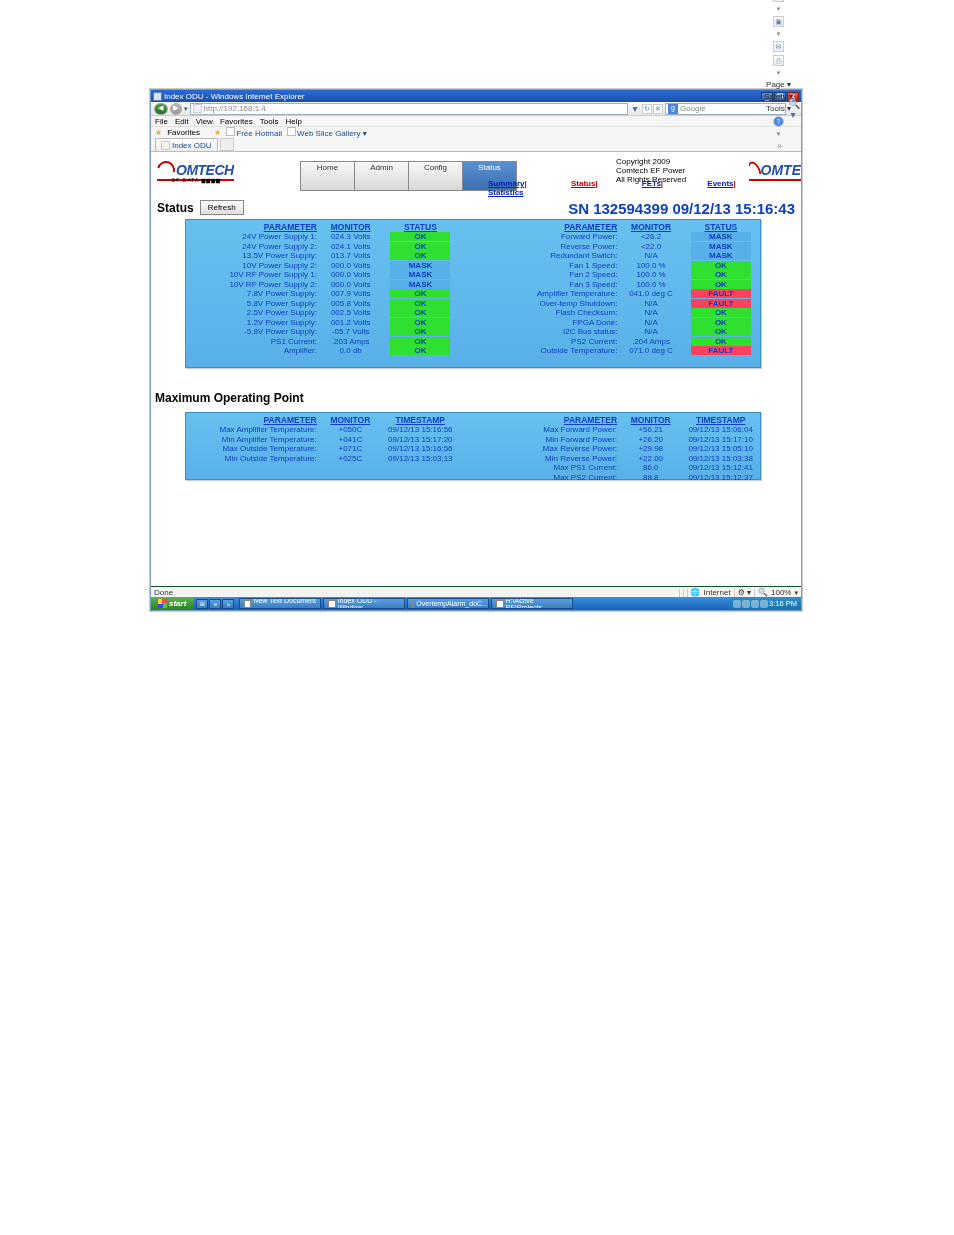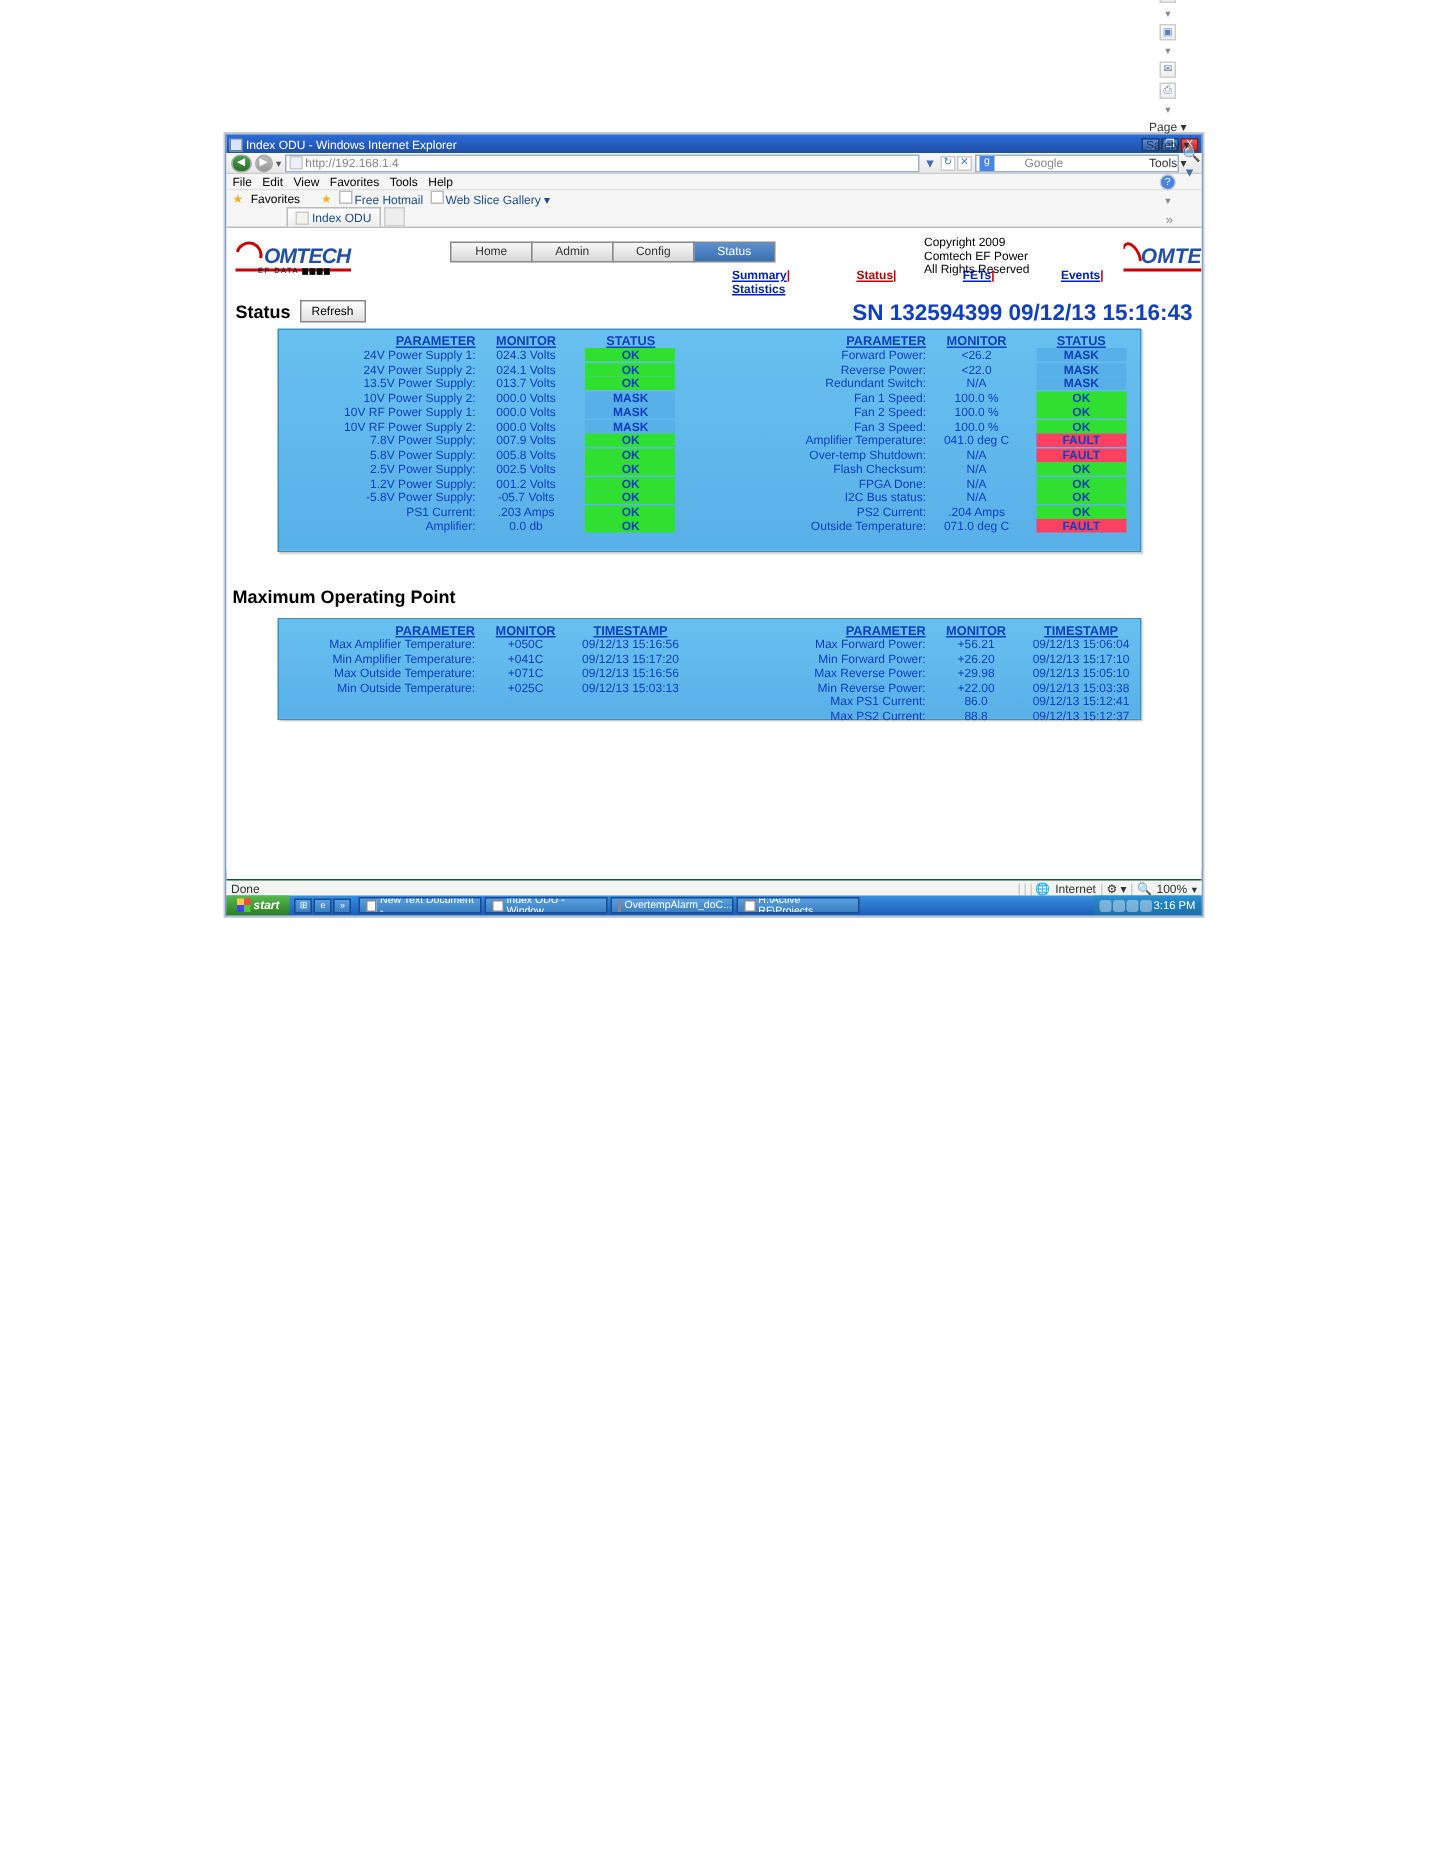--- a/index.html
+++ b/index.html
@@ -17,44 +17,44 @@
   .navbtn.back::after { content:"◀"; color:#fff; font-size:7px; position:absolute; left:3px; top:0; }
   .navbtn.fwd { width:12px; background:linear-gradient(#bbb,#999); }
   .navbtn.fwd::after { content:"▶"; color:#fff; font-size:7px; position:absolute; left:2px; top:0; }
   .addrbox { flex:1; height:12px; border:1px solid #9aafc9; background:#fff; display:flex; align-items:center; padding:0 2px; font-size:8px; color:#555; gap:2px; }
   .addrbox .prefix { color:#888; }
   .addrbox .addr-icon { width:9px; height:9px; border:1px solid #ccc; background:#eef; }
   .addr-drop { width:10px; color:#4a6fa8; text-align:center; }
   .addr-right-icons { display:flex; gap:1px; }
   .tiny-icon { width:10px; height:10px; border:1px solid #ccc; text-align:center; font-size:7px; line-height:8px; color:#4a86a8; background:#fff; }
   .tiny-icon.g { background:#4a86e0; color:#fff; border:0; }
-  .searchbox { width:136px; height:12px; border:1px solid #9aafc9; background:#fff; display:flex; align-items:center; gap:20px; padding:0 2px; font-size:8px; color:#888; }
+  .searchbox { width:121px; height:12px; border:1px solid #9aafc9; background:#fff; display:flex; align-items:center; gap:2px; padding:0 2px; font-size:8px; color:#888; }
   .mag { width:10px; text-align:center; color:#4a6fa8; }
   .menubar { height:11px; display:flex; align-items:center; padding:0 4px; gap:7px; font-size:8px; color:#000; background:#f6f6f6; border-bottom:1px solid #e0e0e0; }
   .favbar { height:11px; display:flex; align-items:center; padding:0 4px; gap:5px; font-size:8px; background:#f6f6f6; }
   .fav-star { color:#f0b020; }
   .favlink { color:#1a4a90; }
   .favlink .pg-icon { display:inline-block; width:9px; height:9px; border:1px solid #bbb; background:#fff; margin-right:1px; }
   .tabstrip { height:14px; display:flex; align-items:flex-end; padding:0 4px; background:#f6f6f6; border-bottom:1px solid #bbb; }
-  .tab { height:13px; padding:0 5px; border:1px solid #bbb; border-bottom:0; background:linear-gradient(#fff,#eee); font-size:8px; display:flex; align-items:center; gap:2px; color:#1a4a90;margin-left:36px; }
+  .tab { height:13px; padding:0 5px; border:1px solid #bbb; border-bottom:0; background:linear-gradient(#fff,#eee); font-size:8px; display:flex; align-items:center; gap:2px; color:#1a4a90; }
   .tab-icon { width:9px; height:9px; border:1px solid #ccc; background:#f4f4ec; }
   .tab.new { width:14px; border:1px solid #ccc; background:#eee; margin-left:2px; }
   .cmdbar { margin-left:auto; display:flex; align-items:center; gap:3px; font-size:8px; color:#333; padding-right:4px;flex-direction:column; }
   .cmdi { width:11px; height:11px; border:1px solid #ccc; background:linear-gradient(#fff,#eee); text-align:center; font-size:7px; line-height:9px; color:#5a7fb5; }
   .cmdsep { color:#888; font-size:7px; margin:0 1px; }
 
   .content { position:relative; height:428px; overflow:hidden; background:#fff; }
   .brand { position:absolute; left:6px; top:9px; font-style:italic; font-weight:bold; color:#2050a8; font-size:14px; letter-spacing:-0.5px; border-bottom:2px solid #c00; display:flex; align-items:center; }
   .brand::before { content:""; width:14px; height:14px; border:2px solid #c00; border-radius:50%; margin-right:1px; display:inline-block; border-left-color:transparent; border-bottom-color:transparent; transform:rotate(-30deg); }
   .brand-sub { position:absolute; left:21px; top:25px; font-size:5px; color:#000; letter-spacing:1px; }
   .brand2 { position:absolute; right:0; top:9px; width:52px; overflow:hidden; font-style:italic; font-weight:bold; color:#2050a8; font-size:14px; border-bottom:2px solid #c00; display:flex; align-items:center; }
   .brand2::before { content:""; width:14px; height:14px; border:2px solid #c00; border-radius:50%; margin-right:1px; display:inline-block; border-left-color:transparent; border-bottom-color:transparent; transform:rotate(-30deg); }
 
   .navtabs { position:absolute; left:150px; top:9px; display:flex; }
-  .nt { width:55px; height:14px; border:1px solid #888; background:linear-gradient(#f8f8f8,#d8d8d8); font-size:8px; text-align:center; line-height:12px; color:#333; margin-left:-1px; }
+  .nt { width:55px; height:30px; border:1px solid #888; background:linear-gradient(#f8f8f8,#d8d8d8); font-size:8px; text-align:center; line-height:12px; color:#333; margin-left:-1px; }
   .nt.sel { background:linear-gradient(#5a8fd0,#3a6fb0); color:#fff; }
 
   .sublinks { position:absolute; left:295px; top:27px; font-size:8px; }
   .sublinks a { text-decoration:underline; font-weight:bold;padding-left:42px; }
   .sublinks .red { color:#c00000; }
   .sublinks .blue { color:#0020c0; }
   .sublinks .sep { color:#c00000; font-weight:bold; }
 
   .copyright { position:absolute; left:465px; top:5px; font-size:8px; color:#000; line-height:9px; }
 

